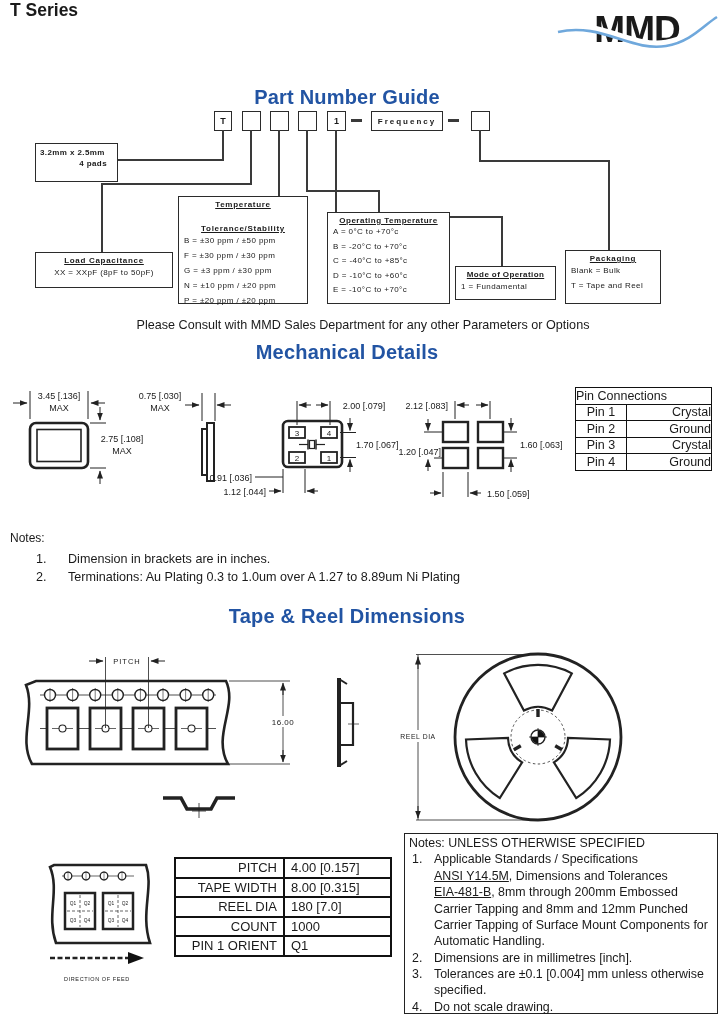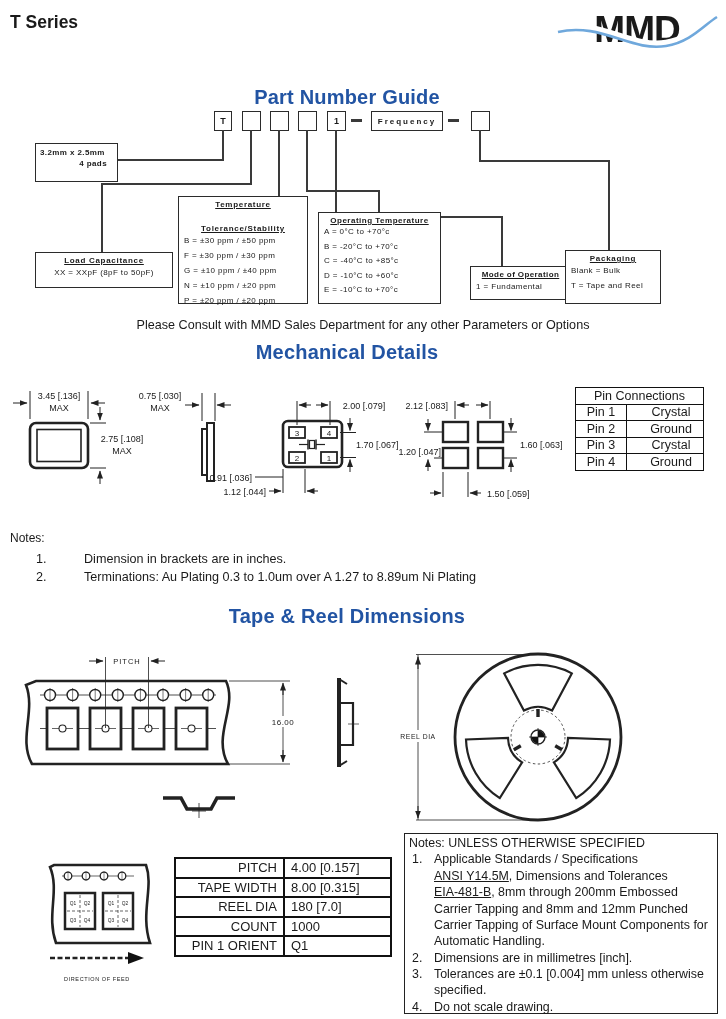--- a/index.html
+++ b/index.html
@@ -8,42 +8,42 @@
   .heading{width:694px;text-align:center;font-size:20px;font-weight:bold;color:#2254a3;letter-spacing:0.2px;}
   
   .pnbox{position:absolute;border:1.8px solid #2b2b2b;background:#fff;display:flex;align-items:center;justify-content:center;font-size:9px;font-weight:bold;}
   .pl{position:absolute;background:#3a3a3a;}
   .optbox{position:absolute;border:1.7px solid #2b2b2b;background:#fff;font-size:8px;letter-spacing:0.4px;}
   .optbox .ti{font-weight:bold;text-decoration:underline;text-align:center;letter-spacing:0.7px;margin-top:3px;}
   .optbox .op{padding-left:5px;line-height:15px;white-space:nowrap;}
   
   table{border-collapse:collapse;background:#fff;}
   .pintab td{border:1.6px solid #111;font-size:12.5px;height:15.5px;padding:0 0 0 0;}
-  .pintab .pt-h{text-align:center;}
+  .pintab .pt-h{}
   .pintab .pt-l{width:50px;text-align:center;}
-  .pintab .pt-v{width:64px;text-align:center;padding-left:12px;}
+  .pintab .pt-v{width:64px;text-align:right;padding-left:20px;}
   .spectab td{border:2px solid #111;font-size:13px;height:15.5px;}
   .spectab .sp-l{width:100px;text-align:right;padding-right:6px;}
   .spectab .sp-v{width:98px;text-align:left;padding-left:6px;}
   
   .noterow{display:flex;font-size:12.6px;line-height:1.45;}
   .noterow .nn{width:30px;flex:none;text-align:left;padding-left:26px;box-sizing:border-box;}
-  .noterow .nt{max-width:402px;padding-left:44px;}
+  .noterow .nt{max-width:402px;padding-left:28px;}
   .nbox{border:1.7px solid #222;box-sizing:border-box;padding:1px 6px 0 4px;font-size:12.4px;line-height:1.32;background:#fff;}
   .nbrow{display:flex;}
   .nbrow .nbn{width:25px;flex:none;padding-left:3px;box-sizing:border-box;}
   .nbrow .nbt{flex:1;}
   svg{font-family:"Liberation Sans",sans-serif;}
   svg text{fill:#1a1a1a;}
   .dimtxt{font-size:9px;}
 </style>
 </head>
 <body>
 
-<div class="abs" style="left:10px;top:12px;font-size:17.5px;font-weight:bold;">T Series</div>
+<div class="abs" style="left:10px;top:0;font-size:17.5px;font-weight:bold;">T Series</div>
 <svg class="abs" style="left:556px;top:5px;" width="162" height="48" viewBox="0 0 162 48">
   <text x="81" y="37" text-anchor="middle" font-size="37" font-weight="bold" letter-spacing="-1" fill="#1565c4">MMD</text>
   <path d="M 2,24 C 45,14 75,44 110,38 C 135,34 149,16 161,9" stroke="#ffffff" stroke-width="6.5" fill="none"></path>
   <path d="M 2,27 C 45,17 75,47 110,41 C 135,37 149,19 161,12" stroke="#6fa8dc" stroke-width="2.6" fill="none"></path>
 </svg>
 
 <div class="abs heading" style="top:86px;">Part Number Guide</div>
 
 <div class="abs" style="left:0;top:0;width:726px;height:320px;">
 
@@ -79,33 +79,33 @@
   </div>
   <div class="optbox" style="left:35px;top:252px;width:136px;height:34px;">
     <div class="ti">Load Capacitance</div>
     <div class="op" style="text-align:center;padding-left:0;">XX = XXpF (8pF to 50pF)</div>
   </div>
   <div class="optbox" style="left:178px;top:196px;width:128px;height:106px;">
     <div class="ti">Temperature</div>
     <div class="ti" style="margin-top:15px;">Tolerance/Stability</div>
     <div class="op">B = ±30 ppm / ±50 ppm</div>
     <div class="op">F = ±30 ppm / ±30 ppm</div>
-    <div class="op">G = ±10 ppm / ±40 ppm</div>
+    <div class="op">G = ±3 ppm / ±30 ppm</div>
     <div class="op">N = ±10 ppm / ±20 ppm</div>
     <div class="op">P = ±20 ppm / ±20 ppm</div>
   </div>
-  <div class="optbox" style="left:318px;top:212px;width:121px;height:90px;">
+  <div class="optbox" style="left:327px;top:212px;width:121px;height:90px;">
     <div class="ti" style="letter-spacing:0.5px;">Operating Temperature</div>
     <div class="op" style="line-height:14.5px;">A = 0°C to +70°c</div>
     <div class="op" style="line-height:14.5px;">B = -20°C to +70°c</div>
     <div class="op" style="line-height:14.5px;">C = -40°C to +85°c</div>
     <div class="op" style="line-height:14.5px;">D = -10°C to +60°c</div>
     <div class="op" style="line-height:14.5px;">E = -10°C to +70°c</div>
   </div>
-  <div class="optbox" style="left:470px;top:266px;width:99px;height:32px;">
+  <div class="optbox" style="left:455px;top:266px;width:99px;height:32px;">
     <div class="ti" style="letter-spacing:0.4px;">Mode of Operation</div>
     <div class="op">1 = Fundamental</div>
   </div>
   <div class="optbox" style="left:565px;top:250px;width:94px;height:52px;">
     <div class="ti">Packaging</div>
     <div class="op">Blank = Bulk</div>
     <div class="op">T = Tape and Reel</div>
   </div>
 </div>
 

